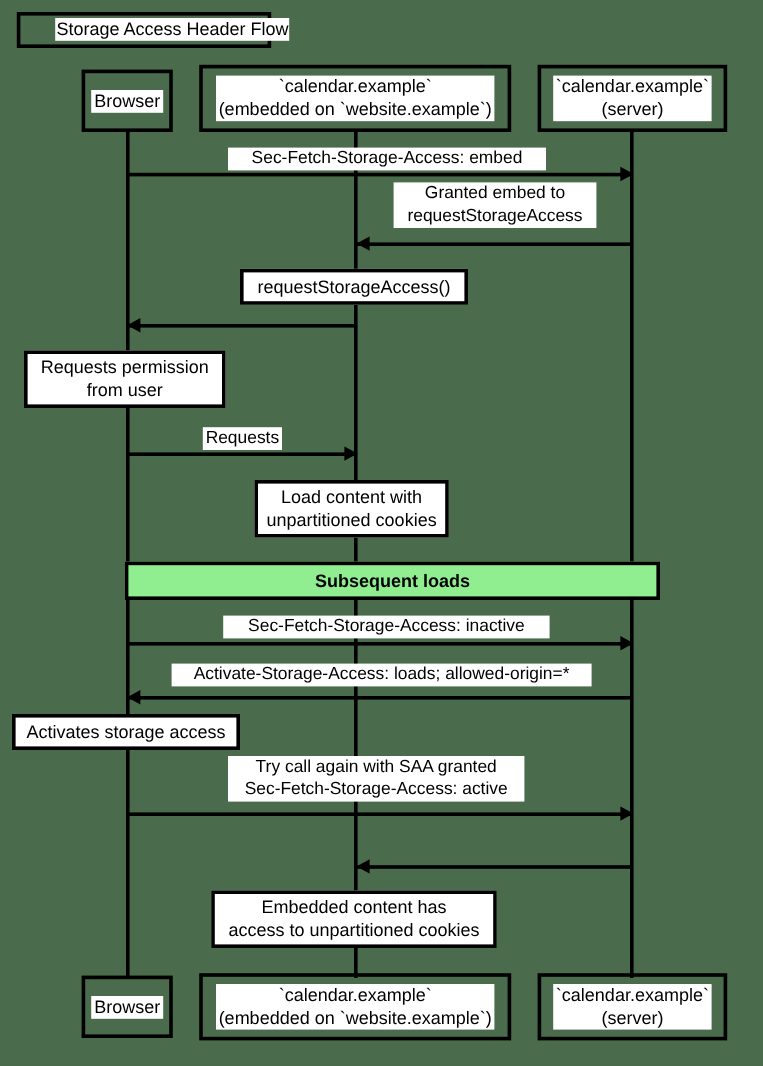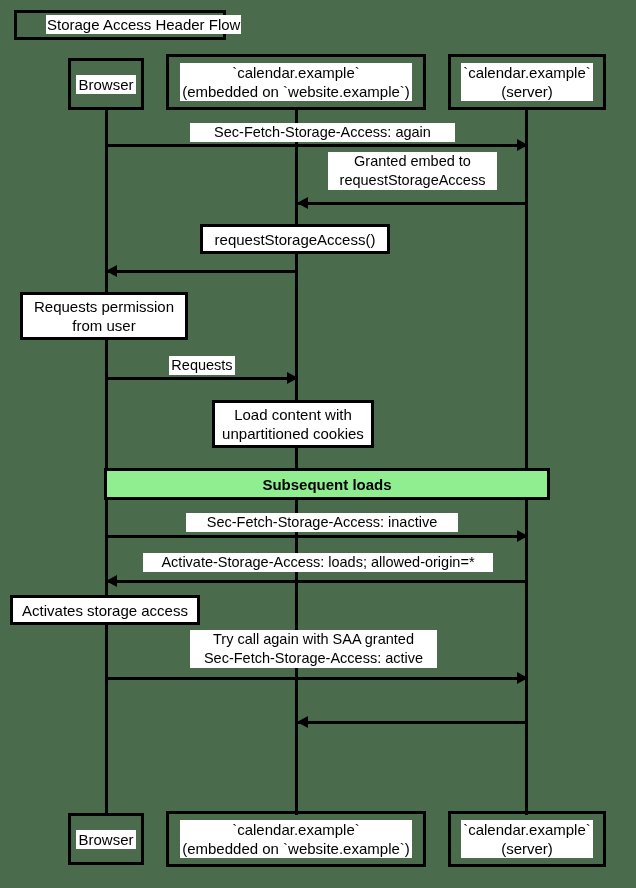--- a/index.html
+++ b/index.html
@@ -143,21 +143,21 @@
 (embedded on `website.example`)</span>
   </div>
 
   <div class="participant" style="left:448px; top:54px; width:158px; height:56px;">
     <span class="plabel">`calendar.example`
 (server)</span>
   </div>
 
   <div class="msg-line" style="left:106px; top:144px; width:420px;"></div>
   <div class="arrow-head right" style="left:517px; top:139px;"></div>
-  <div class="msg-label" style="left:190px; top:123px; width:263px;">Sec-Fetch-Storage-Access: again</div>
+  <div class="msg-label" style="left:190px; top:123px; width:263px;">Sec-Fetch-Storage-Access: embed</div>
 
   <div class="msg-line" style="left:297px; top:202px; width:229px;"></div>
   <div class="arrow-head left" style="left:297px; top:197px;"></div>
   <div class="msg-label" style="left:328px; top:152px; width:167px;">Granted embed to
 requestStorageAccess</div>
 
   <div class="note" style="left:200px; top:224px; width:190px; height:30px;">
     <span class="ntext">requestStorageAccess()</span>
   </div>
 
@@ -195,20 +195,24 @@
   </div>
 
   <div class="msg-line" style="left:106px; top:677px; width:420px;"></div>
   <div class="arrow-head right" style="left:517px; top:672px;"></div>
   <div class="msg-label" style="left:190px; top:630px; width:245px;">Try call again with SAA granted
 Sec-Fetch-Storage-Access: active</div>
 
   <div class="msg-line" style="left:297px; top:721px; width:229px;"></div>
   <div class="arrow-head left" style="left:297px; top:716px;"></div>
 
+  <div class="note" style="left:176px; top:742px; width:238px; height:48px;">
+    <span class="ntext">Embedded content has
+access to unpartitioned cookies</span>
+  </div>
 
   <div class="participant" style="left:68px; top:813px; width:76px; height:52px;">
     <span class="plabel">Browser</span>
   </div>
 
   <div class="participant" style="left:166px; top:811px; width:260px; height:56px;">
     <span class="plabel">`calendar.example`
 (embedded on `website.example`)</span>
   </div>
 

